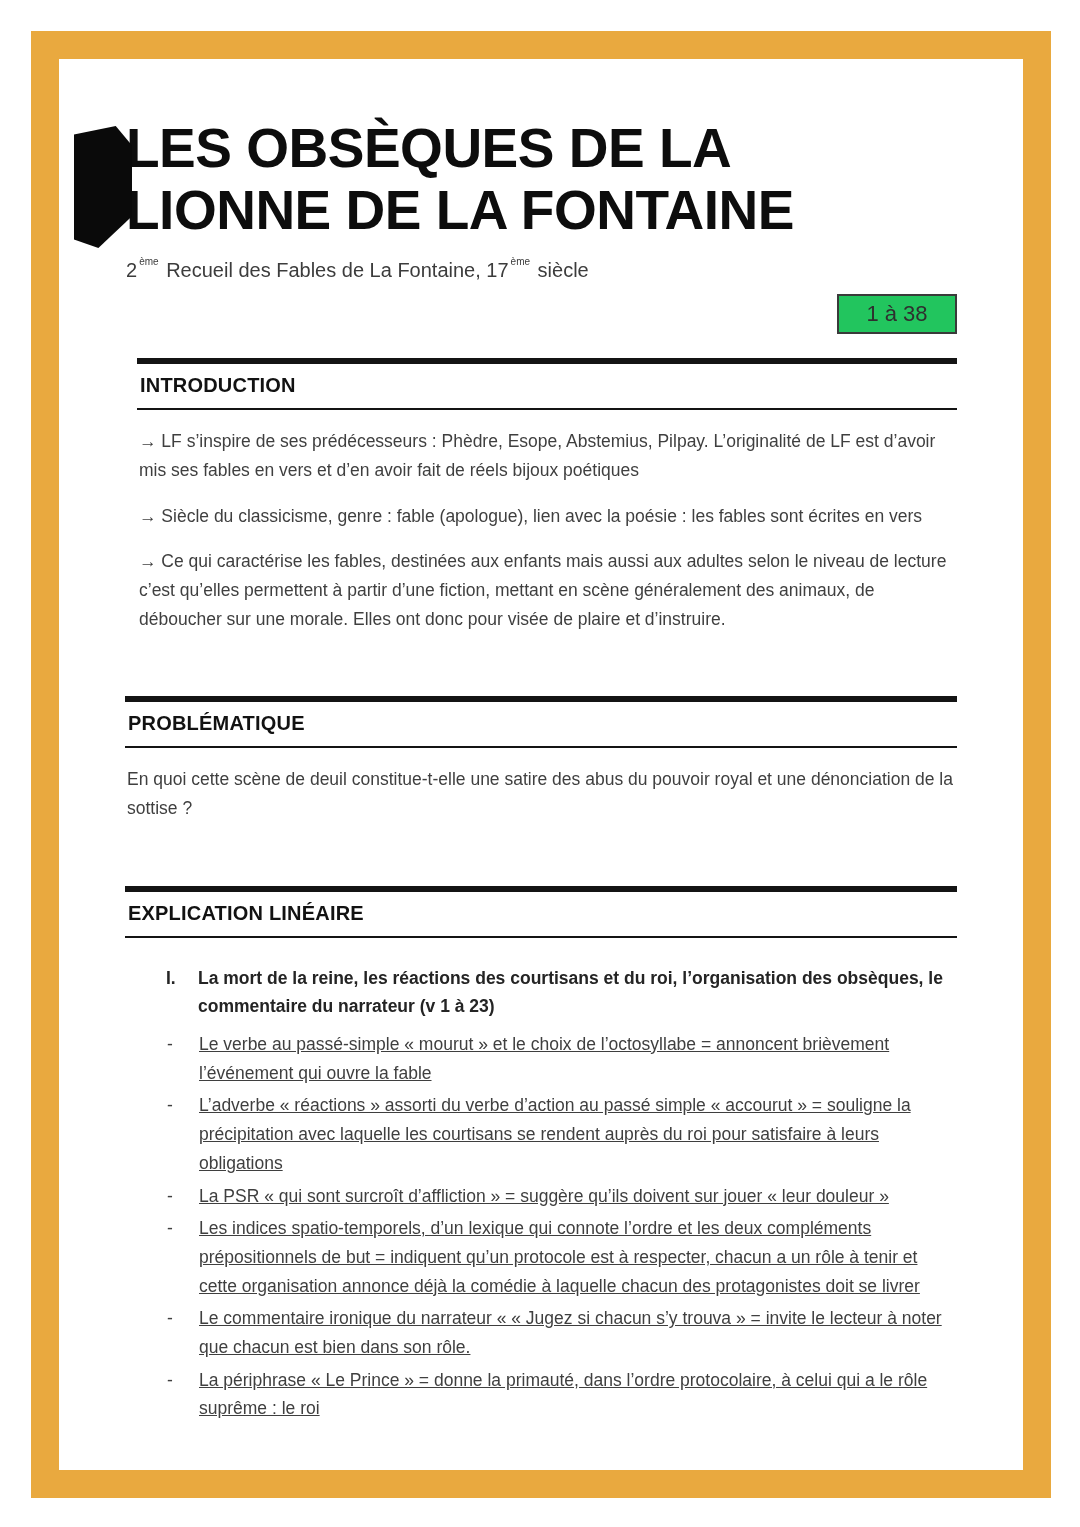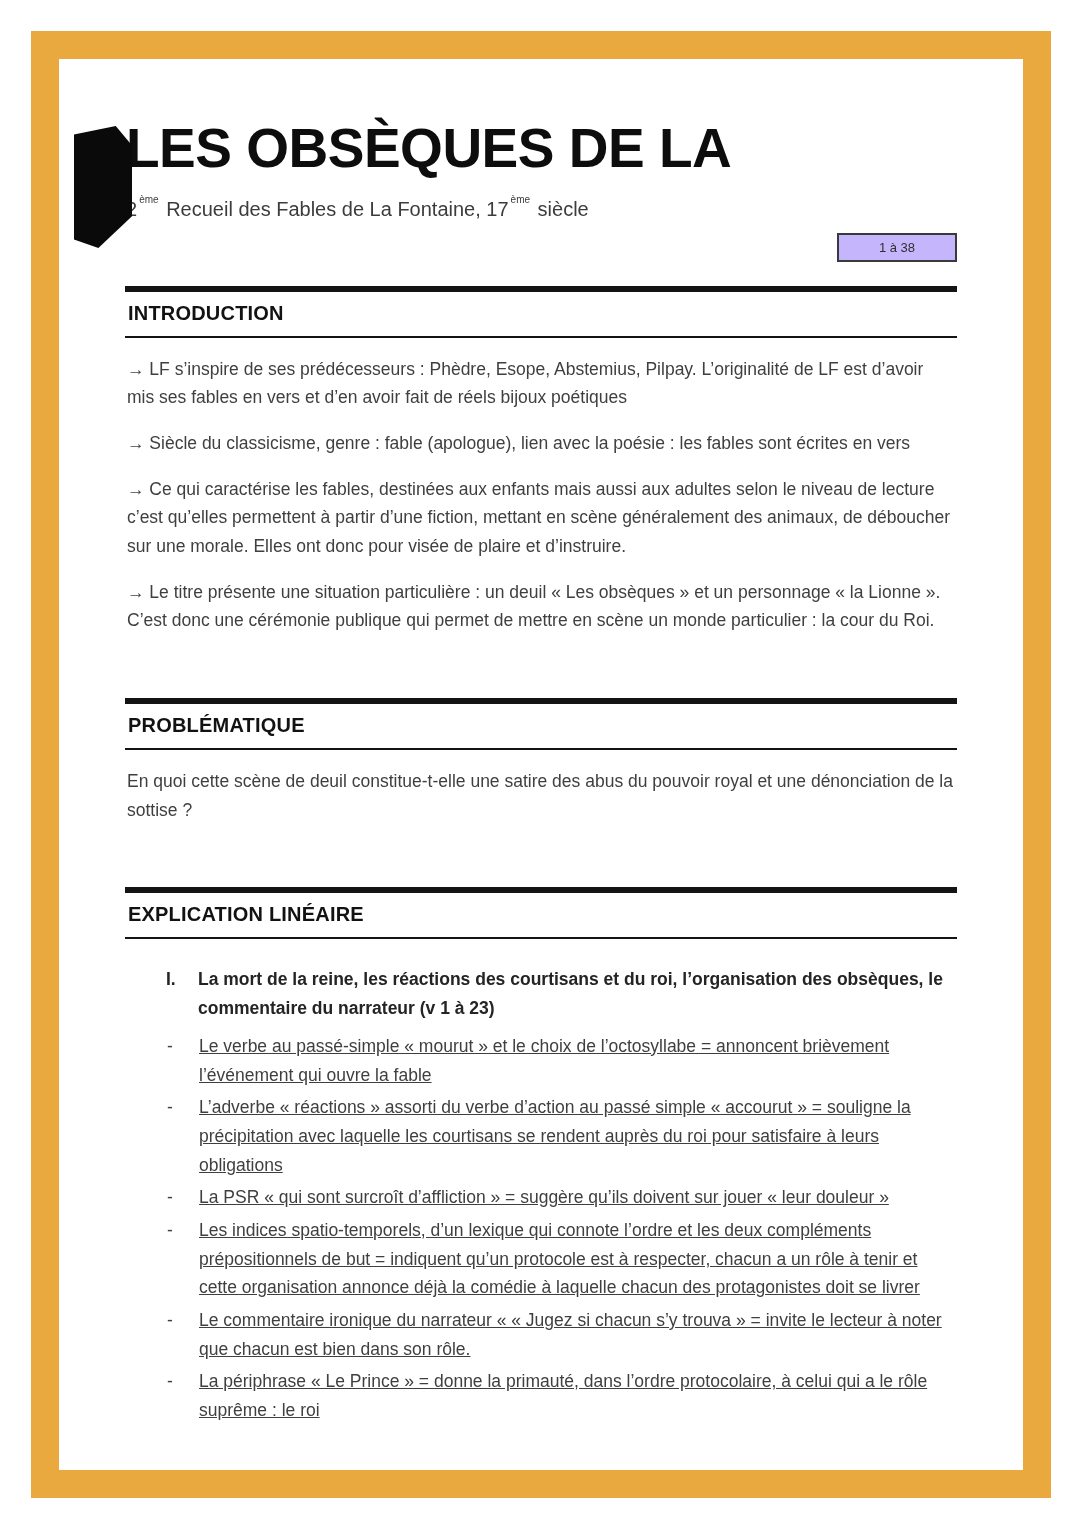--- a/index.html
+++ b/index.html
@@ -58,26 +58,26 @@
   .badge-row{
     display:flex;
     justify-content:flex-end;
     margin-top:10px;
   }
   .badge{
     border:2px solid #3a3a3a;
     min-width:120px;
     padding:5px 14px;
     text-align:center;
-    font-size:13px;
+    font-size:22px;
     color:#2f2f2f;
-    background:#c4b5fd;
+    background:#22c55e;
   }
   section{margin-top:44px;}
-  section.first{margin-top:22px;}
+  section.first{margin-top:22px;margin-left:12px;}
   .sec-head{
     border-top:6px solid var(--heading-bar);
     border-bottom:2px solid var(--heading-bar);
     padding:9px 0 10px 2px;
   }
   .sec-head h2{
     font-size:20px;
     font-weight:bold;
     color:#121212;
     letter-spacing:0.2px;
@@ -114,37 +114,36 @@
   }
   .bullet .btext{flex:1;text-decoration:underline;}
 </style>
 </head>
 <body>
 
 <div class="frame">
   <div class="bookmark"></div>
   <div class="page">
 
-    <h1 class="title"><span>LES OBSÈQUES DE LA</span><br></h1>
+    <h1 class="title"><span>LES OBSÈQUES DE LA</span><br><span>LIONNE DE LA FONTAINE</span></h1>
 
     <p class="subtitle"><span>2</span><sup>ème</sup><span> Recueil des Fables de La Fontaine, 17</span><sup>ème</sup><span> siècle</span></p>
 
     <div class="badge-row">
       <div class="badge">1 à 38</div>
     </div>
 
     <section class="first">
       <div class="sec-head">
         <h2>INTRODUCTION</h2>
       </div>
       <div class="sec-body">
         <p>→ LF s’inspire de ses prédécesseurs : Phèdre, Esope, Abstemius, Pilpay. L’originalité de LF est d’avoir mis ses fables en vers et d’en avoir fait de réels bijoux poétiques</p>
         <p>→ Siècle du classicisme, genre : fable (apologue), lien avec la poésie : les fables sont écrites en vers</p>
         <p>→ Ce qui caractérise les fables, destinées aux enfants mais aussi aux adultes selon le niveau de lecture c’est qu’elles permettent à partir d’une fiction, mettant en scène généralement des animaux, de déboucher sur une morale. Elles ont donc pour visée de plaire et d’instruire.</p>
-        <p>→ Le titre présente une situation particulière : un deuil « Les obsèques » et un personnage « la Lionne ». C’est donc une cérémonie publique qui permet de mettre en scène un monde particulier : la cour du Roi.</p>
       </div>
     </section>
 
     <section>
       <div class="sec-head">
         <h2>PROBLÉMATIQUE</h2>
       </div>
       <div class="sec-body">
         <p>En quoi cette scène de deuil constitue-t-elle une satire des abus du pouvoir royal et une dénonciation de la sottise ?</p>
       </div>

